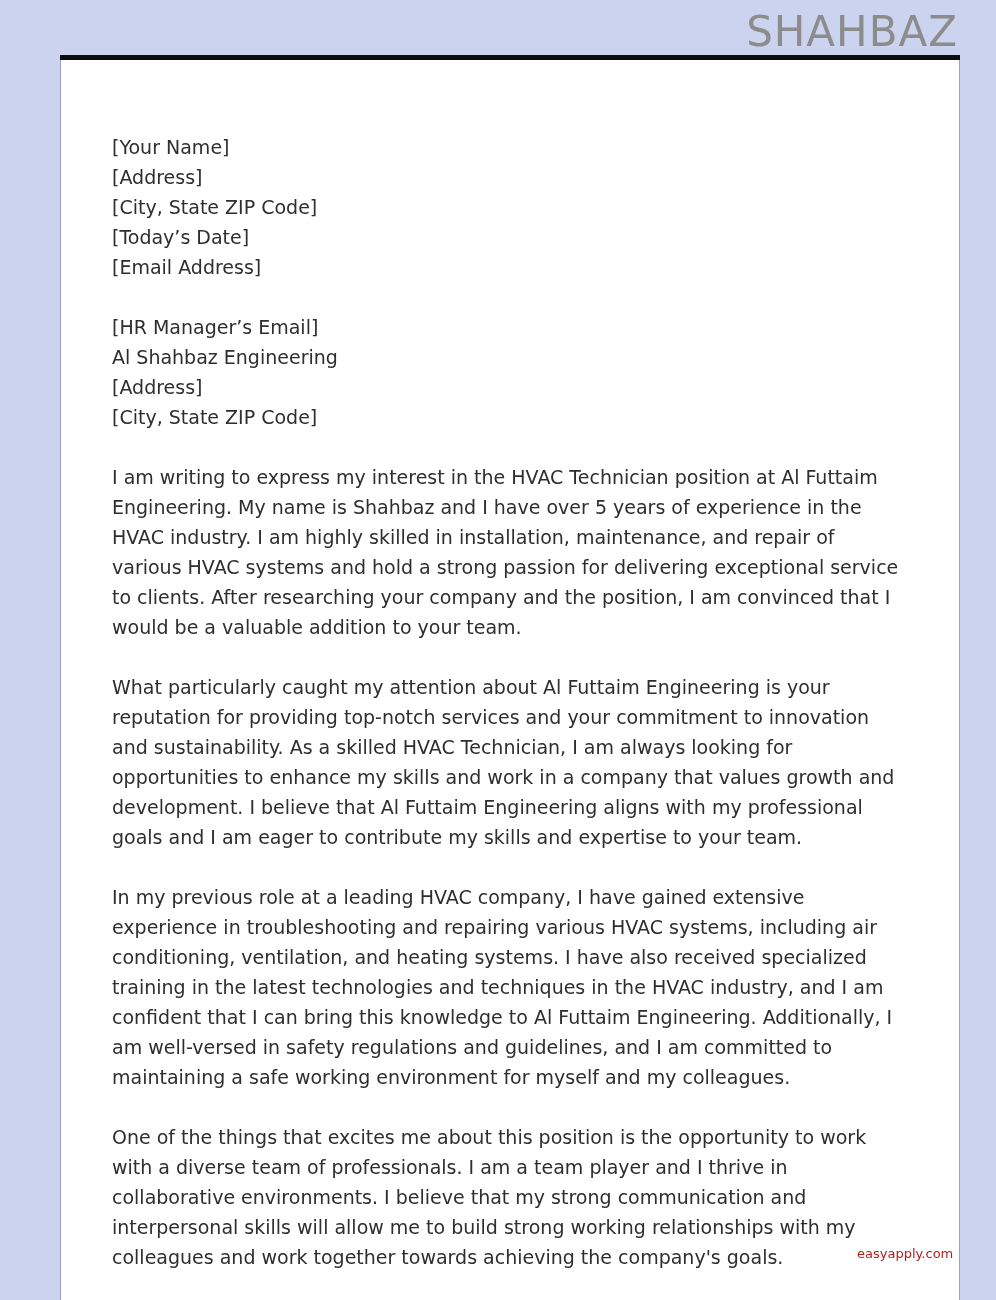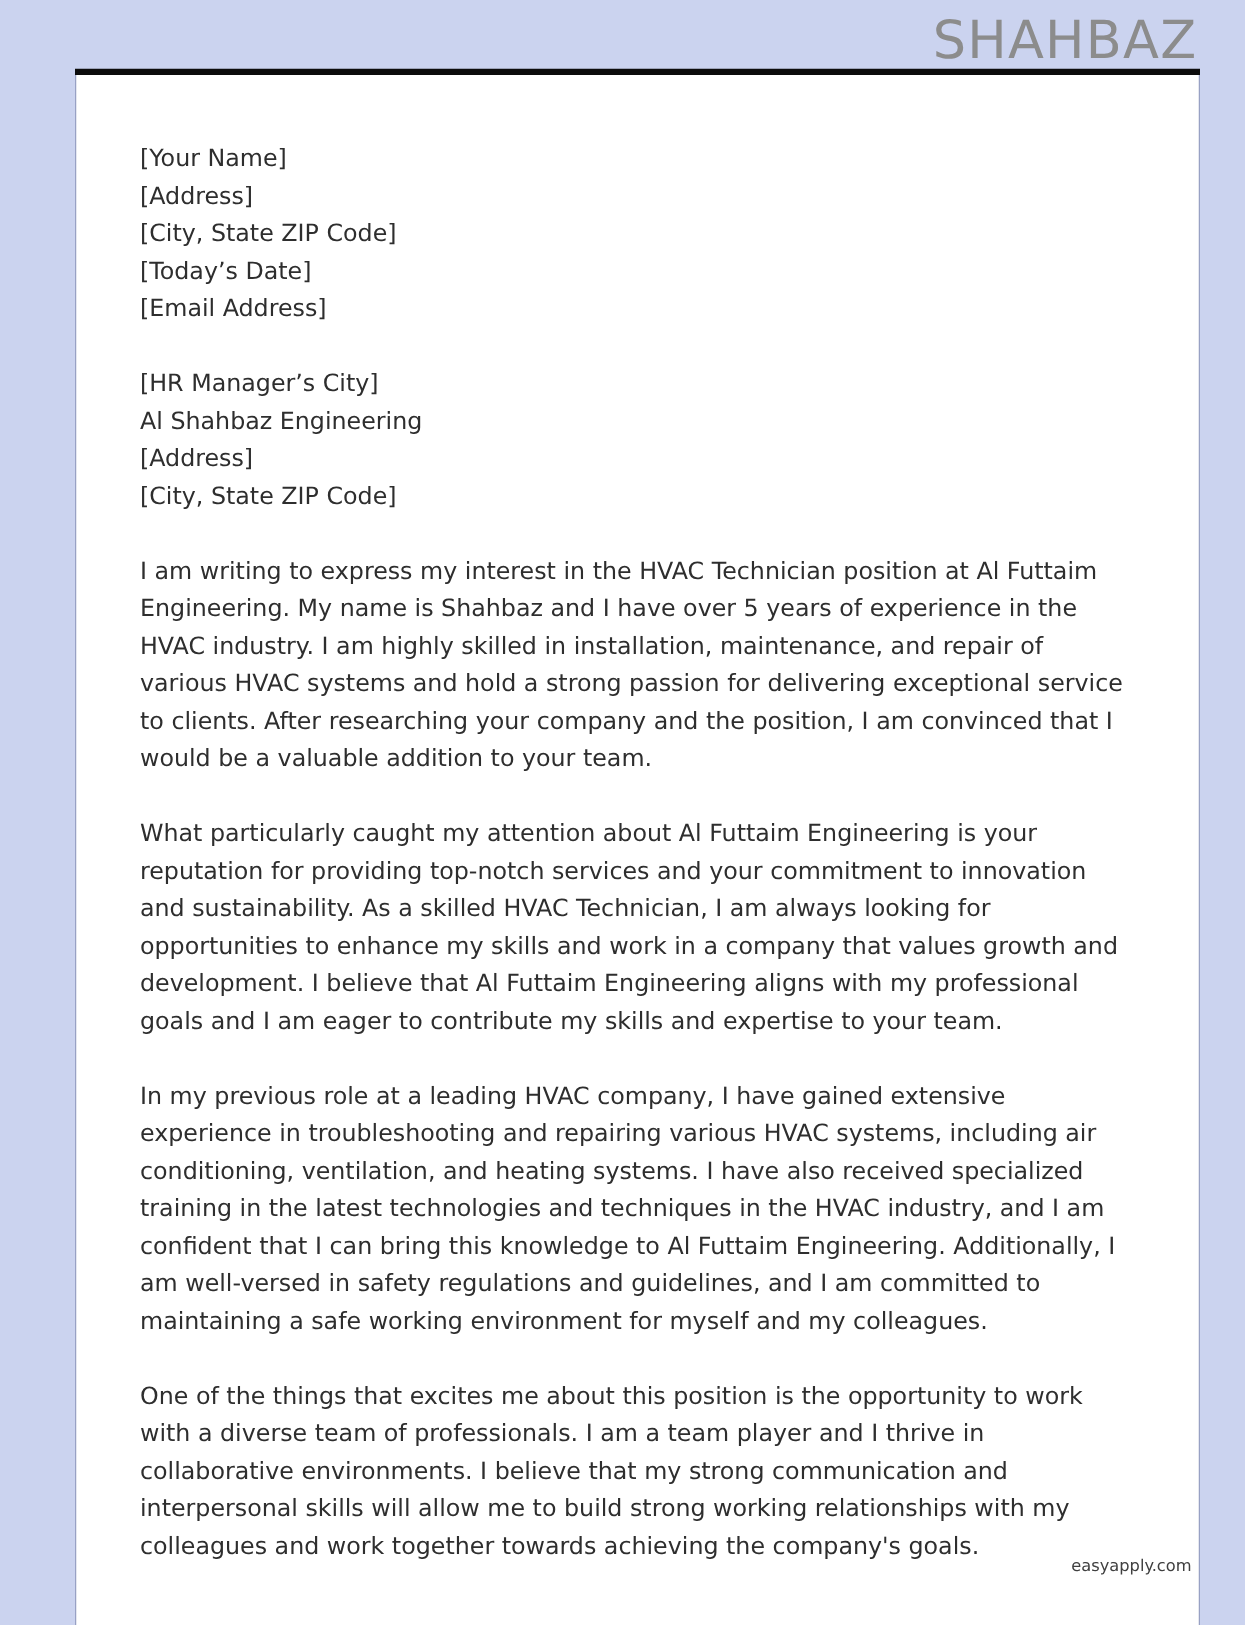--- a/index.html
+++ b/index.html
@@ -41,42 +41,42 @@
   .page {
     position: absolute;
     top: 60px;
     left: 48px;
     width: 900px;
     height: 1240px;
     box-sizing: border-box;
     background: #ffffff;
     border-left: 1px solid #98a1c4;
     border-right: 1px solid #98a1c4;
-    padding: 52px 52px 0 51px;
+    padding: 72px 52px 0 51px;
     color: #2e2e2e;
     font-size: 19px;
     line-height: 30px;
     overflow: hidden;
   }
   .block {
     margin: 0 0 30px 0;
   }
   .line {
     margin: 0;
   }
   .para {
     margin: 0 0 30px 0;
   }
   .watermark {
     position: absolute;
     top: 1246px;
     left: 845px;
     font-size: 13px;
     line-height: 16px;
-    color: #404040;
+    color: #b91c1c;
   }
 </style>
 </head>
 <body>
 
 <div class="canvas">
 
   <div class="brand">SHAHBAZ</div>
 
   <div class="top-bar"></div>
@@ -85,21 +85,21 @@
 
     <div class="block">
       <p class="line">[Your Name]</p>
       <p class="line">[Address]</p>
       <p class="line">[City, State ZIP Code]</p>
       <p class="line">[Today’s Date]</p>
       <p class="line">[Email Address]</p>
     </div>
 
     <div class="block">
-      <p class="line">[HR Manager’s City]</p>
+      <p class="line">[HR Manager’s Email]</p>
       <p class="line">Al Shahbaz Engineering</p>
       <p class="line">[Address]</p>
       <p class="line">[City, State ZIP Code]</p>
     </div>
 
 
     <p class="para">I am writing to express my interest in the HVAC Technician position at Al Futtaim Engineering. My name is Shahbaz and I have over 5 years of experience in the HVAC industry. I am highly skilled in installation, maintenance, and repair of various HVAC systems and hold a strong passion for delivering exceptional service to clients. After researching your company and the position, I am convinced that I would be a valuable addition to your team.</p>
     <p class="para">What particularly caught my attention about Al Futtaim Engineering is your reputation for providing top-notch services and your commitment to innovation and sustainability. As a skilled HVAC Technician, I am always looking for opportunities to enhance my skills and work in a company that values growth and development. I believe that Al Futtaim Engineering aligns with my professional goals and I am eager to contribute my skills and expertise to your team.</p>
     <p class="para">In my previous role at a leading HVAC company, I have gained extensive experience in troubleshooting and repairing various HVAC systems, including air conditioning, ventilation, and heating systems. I have also received specialized training in the latest technologies and techniques in the HVAC industry, and I am confident that I can bring this knowledge to Al Futtaim Engineering. Additionally, I am well-versed in safety regulations and guidelines, and I am committed to maintaining a safe working environment for myself and my colleagues.</p>
     <p class="para">One of the things that excites me about this position is the opportunity to work with a diverse team of professionals. I am a team player and I thrive in collaborative environments. I believe that my strong communication and interpersonal skills will allow me to build strong working relationships with my colleagues and work together towards achieving the company's goals.</p>

